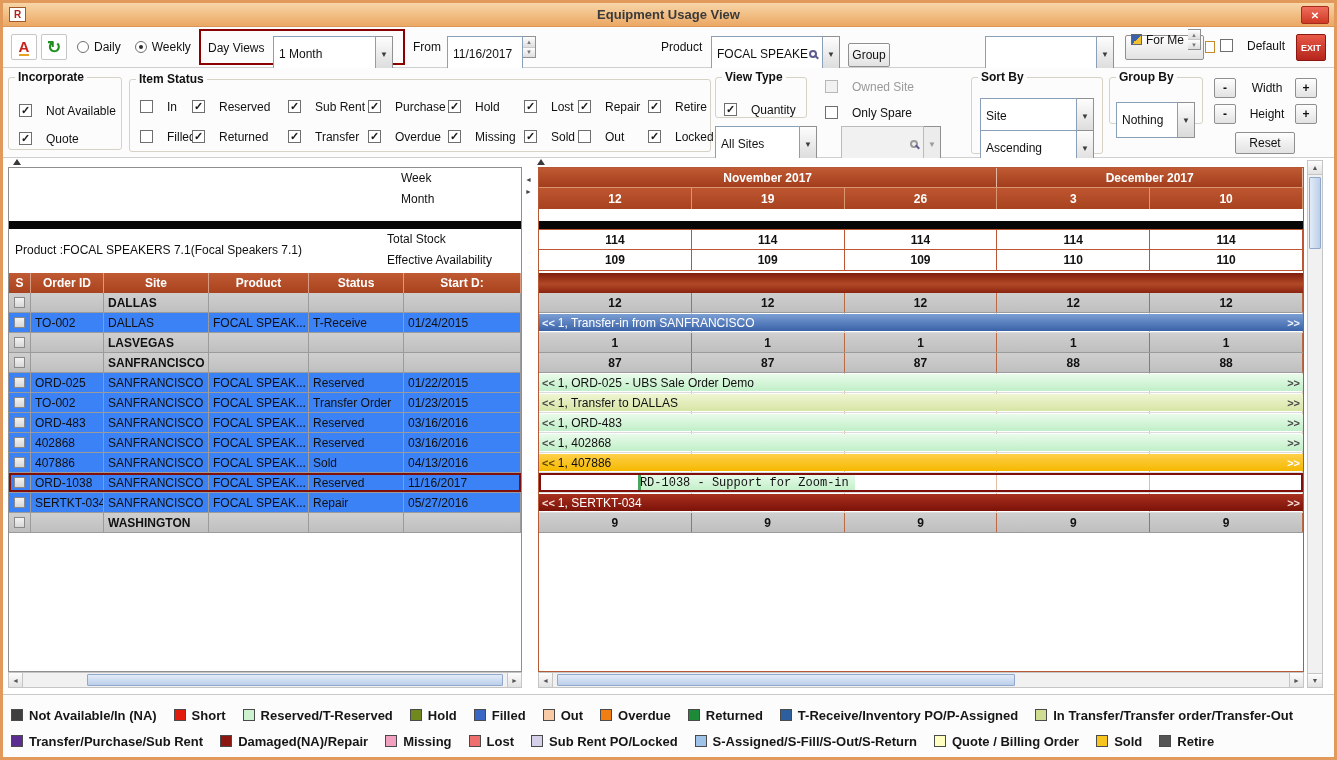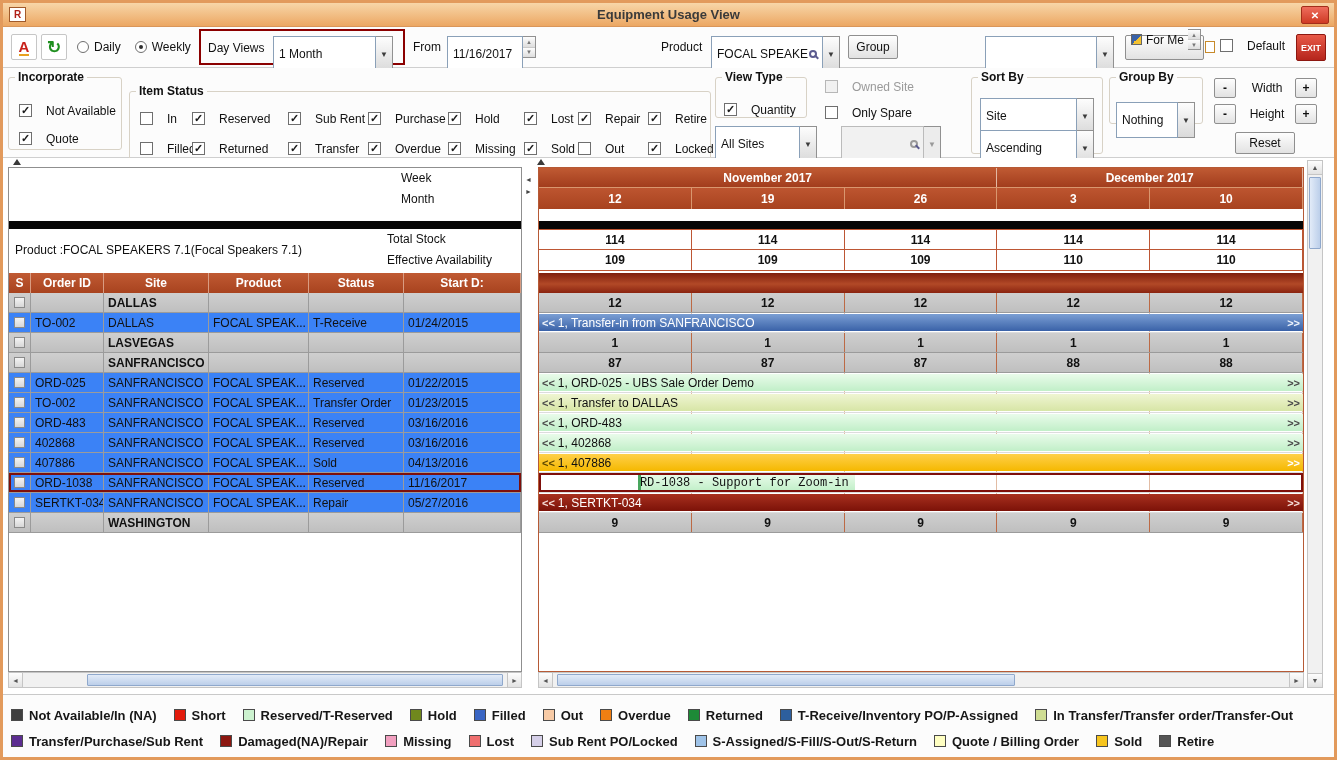--- a/index.html
+++ b/index.html
@@ -216,21 +216,21 @@
     <span class="lbl" style="position:absolute;left:658px;top:13px;">Product</span>
     <span class="combo" style="position:absolute;left:708px;top:9px;">
       <span class="field" style="width:112px;justify-content:space-between;">
         <span>FOCAL SPEAKE</span>
         <span class="mag"></span>
       </span>
       <span class="drop">
           <span class="da">▼</span>
         </span>
     </span>
-    <span class="btn" style="position:absolute;left:845px;top:8px;width:50px;height:24px;">Group</span>
+    <span class="btn" style="position:absolute;left:845px;top:16px;width:42px;height:24px;">Group</span>
 
     <span class="combo" style="position:absolute;left:982px;top:9px;">
       <span class="field" style="width:112px;"></span>
       <span class="drop">
           <span class="da">▼</span>
         </span>
     </span>
 
     <span class="btn" style="position:absolute;left:1122px;top:8px;height:25px;padding:0 2px 16px 5px;">
       <span class="fm-ico"></span>
@@ -260,21 +260,21 @@
             <span class="cbbox">✓</span>
             <span class="cbtext">Not Available</span>
           </label>
           <label class="cbwrap">
             <span class="cbbox">✓</span>
             <span class="cbtext">Quote</span>
           </label>
         </div>
     </fieldset>
 
-    <fieldset class="fs" style="left:126px;top:16px;width:582px;height:80px;">
+    <fieldset class="fs" style="left:126px;top:4px;width:582px;height:80px;">
       <legend>Item Status</legend>
       <div class="is-row" id="is-row1" style="top:14px;">
           <label class="cbwrap">
             <span class="cbbox"></span>
             <span class="cbtext">In</span>
           </label>
           <label class="cbwrap">
             <span class="cbbox">✓</span>
             <span class="cbtext">Reserved</span>
           </label>

